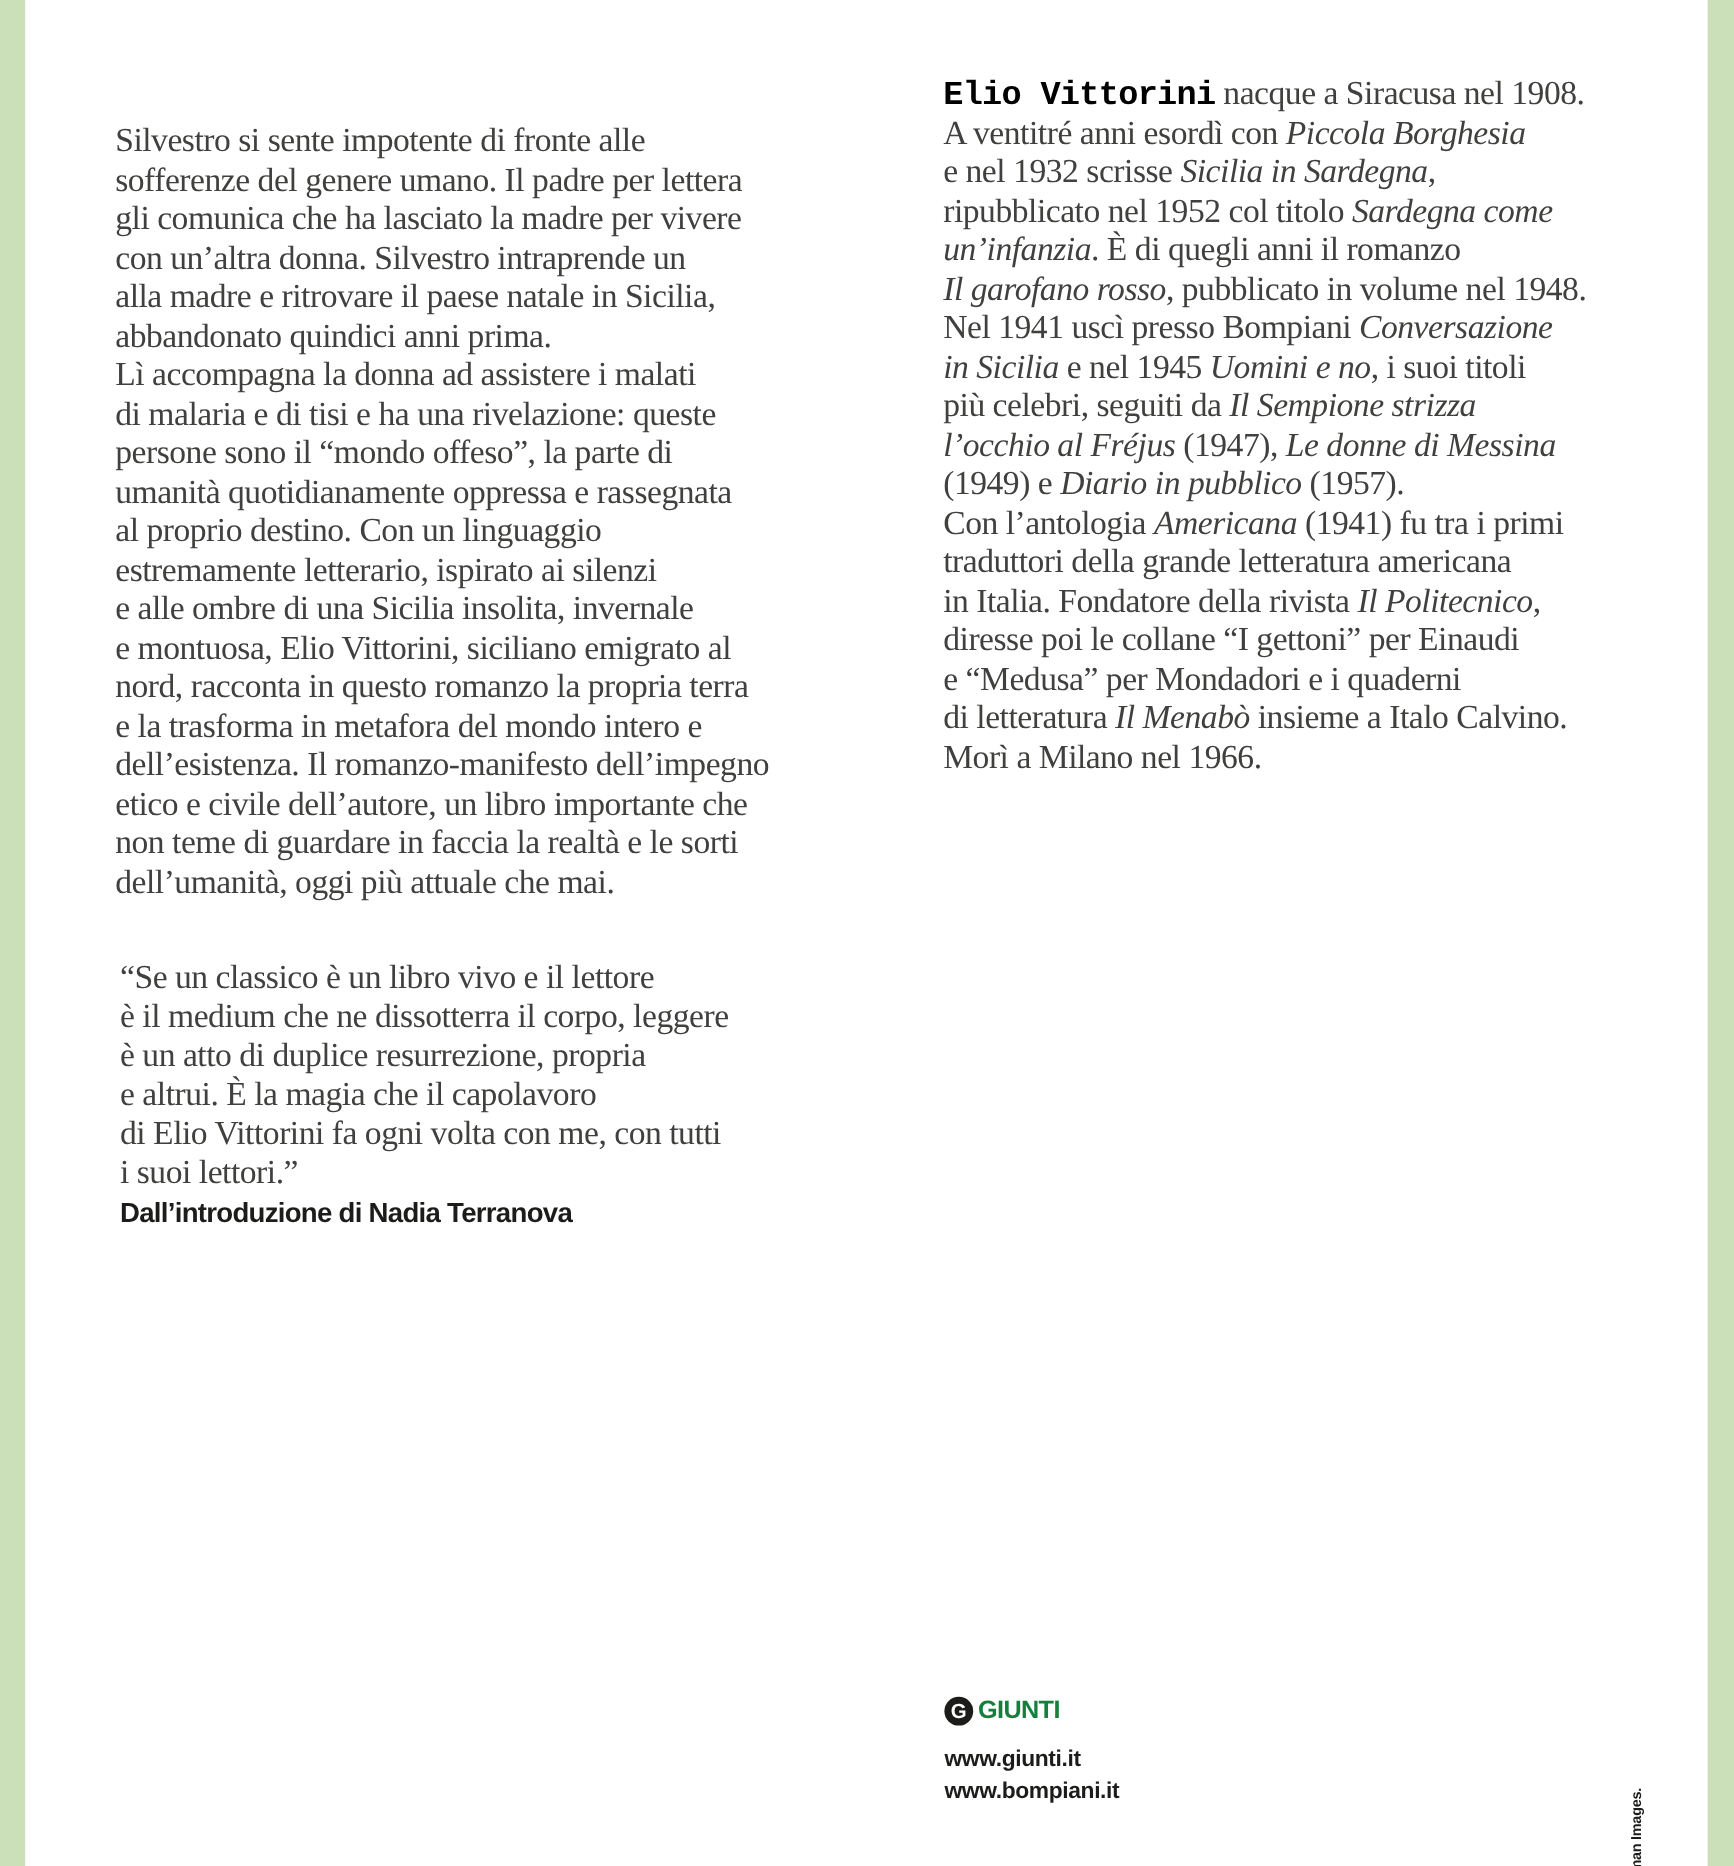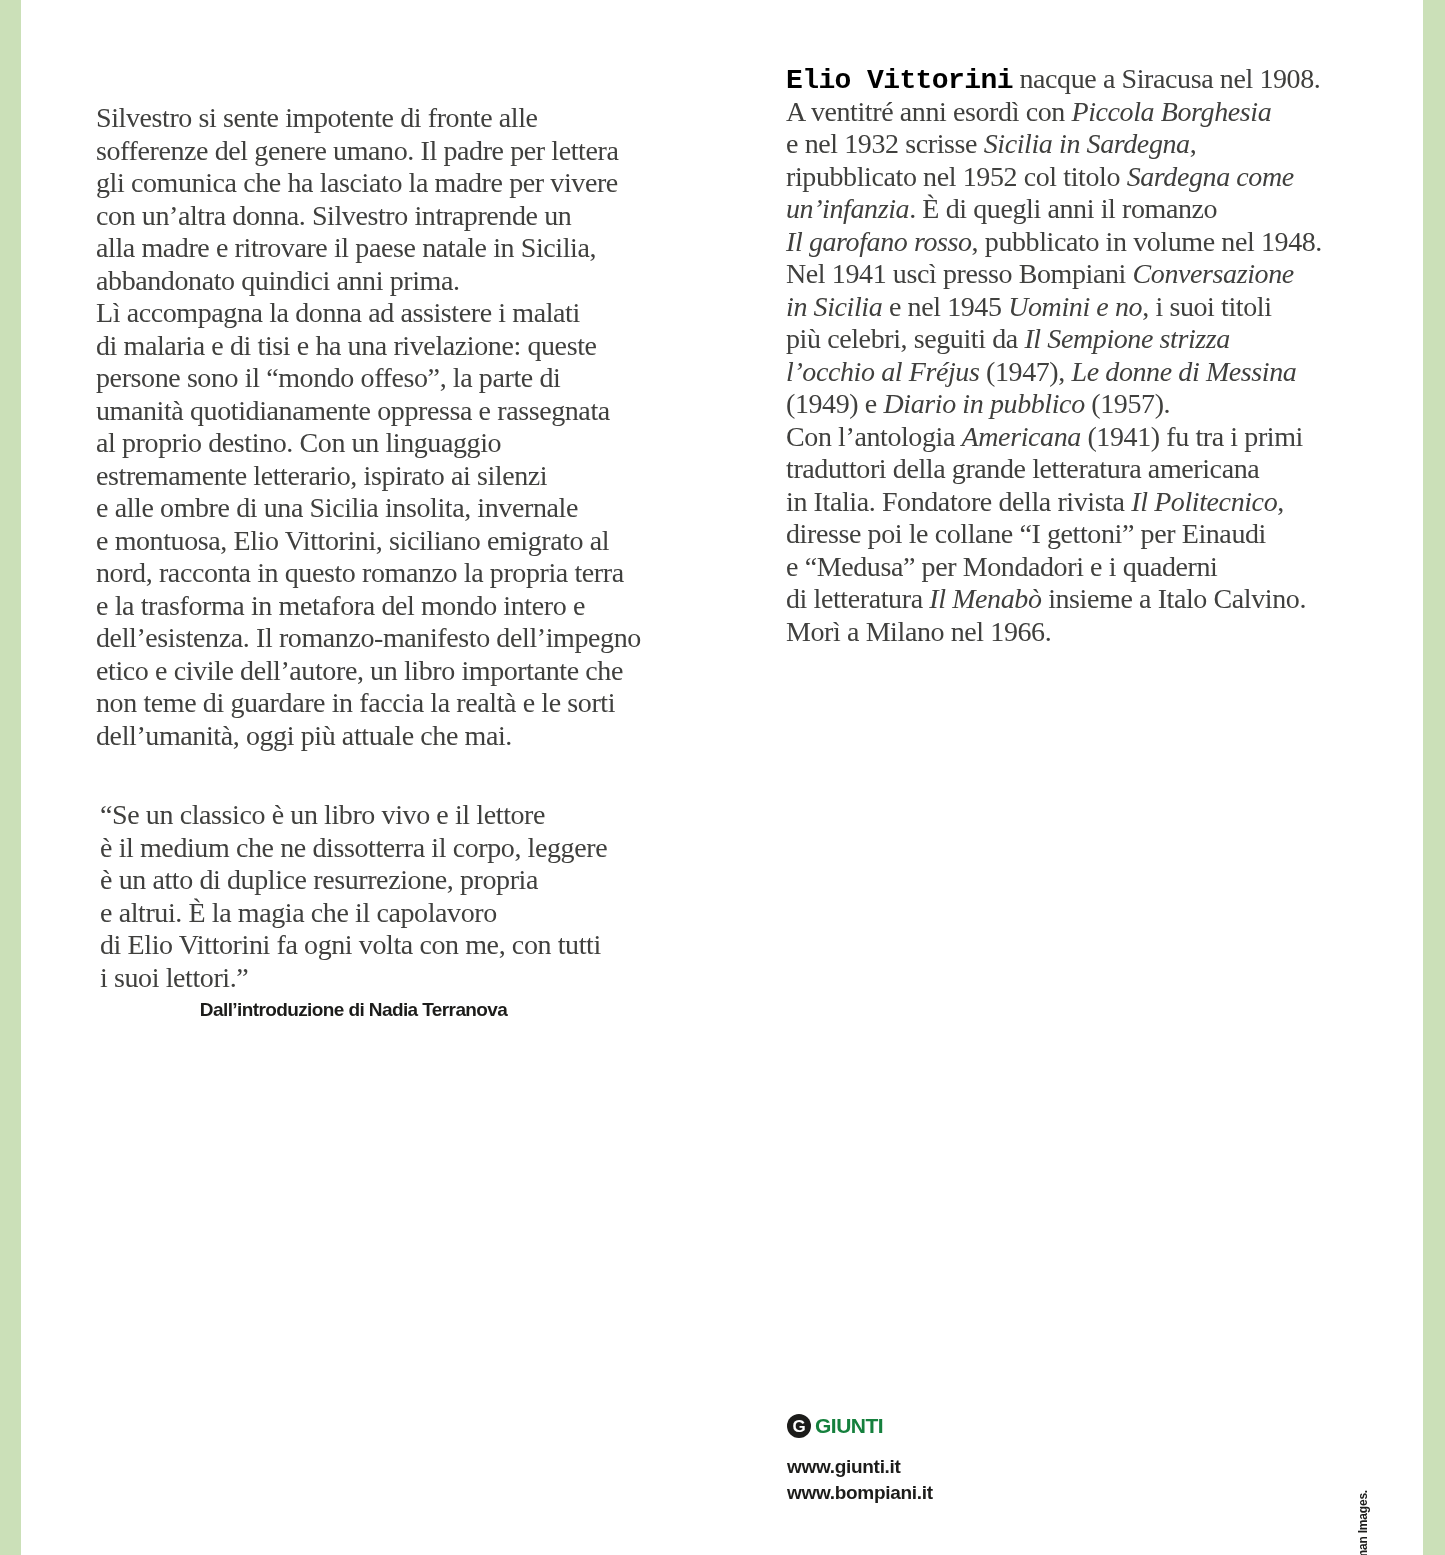--- a/index.html
+++ b/index.html
@@ -21,21 +21,21 @@
   #bio{left:786px;top:63px;}
 
   .line{height:32.5px;}
   .it{font-style:italic;}
   .grn{
     font-family:Liberation Mono, monospace;
     font-weight:bold;color:#000000;letter-spacing:-0.6px;
   }
   .attr{
     font-family:"Liberation Sans","DejaVu Sans",sans-serif;
-    font-weight:bold;color:#1c1c1a;font-size:19px;letter-spacing:-0.6px;text-align:center;
+    font-weight:bold;color:#1c1c1a;font-size:23px;letter-spacing:-0.6px;
   }
 
   #publisher{position:absolute;left:787px;top:1414px;}
   .logo-row{display:flex;align-items:center;}
   .logo-circle{
     width:24px;height:24px;border-radius:50%;background:#1c1c1a;
     color:#ffffff;display:flex;align-items:center;justify-content:center;
     font-family:"Liberation Sans","DejaVu Sans",sans-serif;
     font-weight:bold;font-size:17px;line-height:1;
   }

